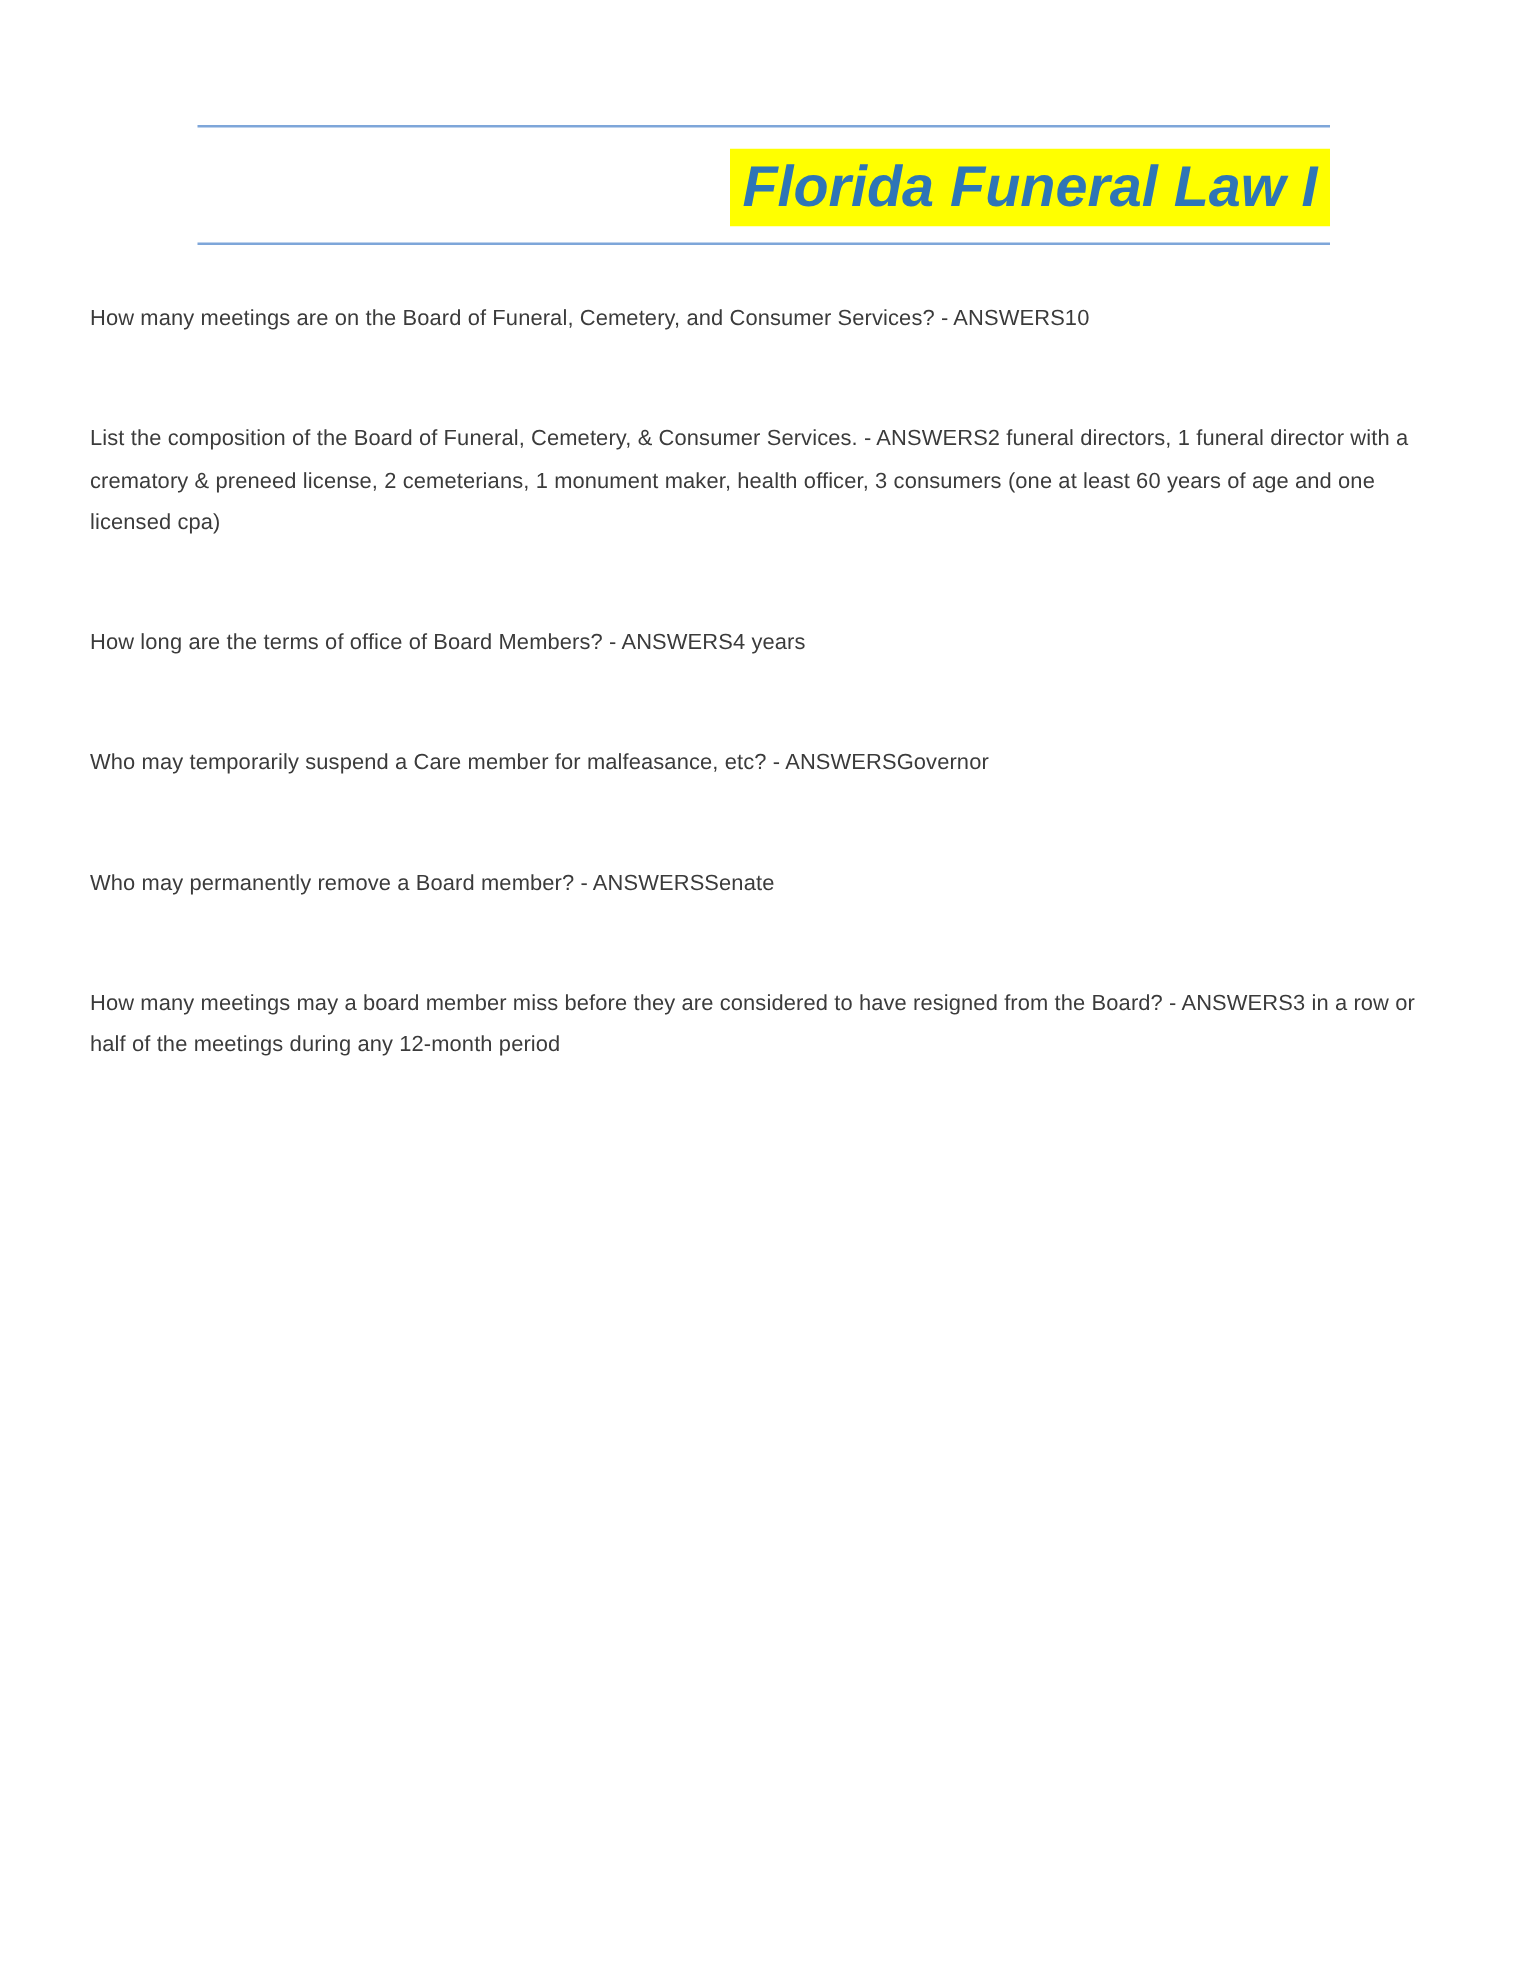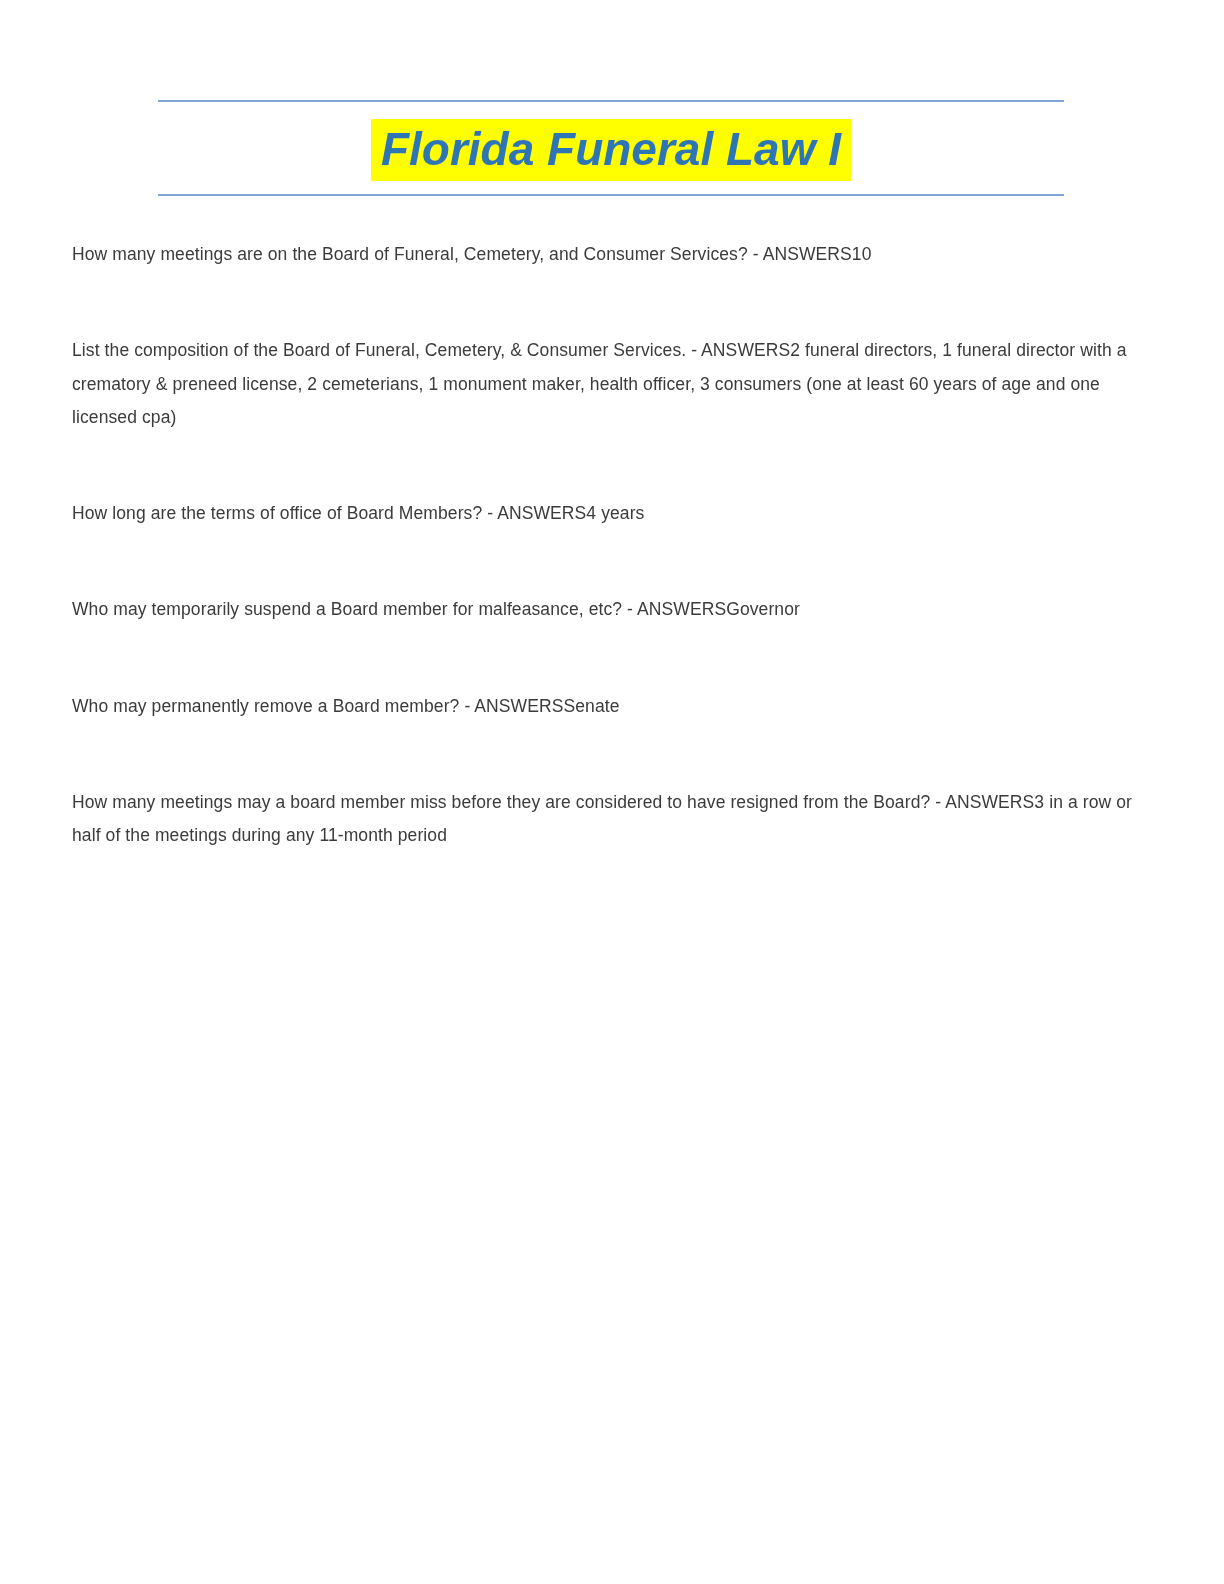--- a/index.html
+++ b/index.html
@@ -14,21 +14,21 @@
     height: 1584px;
     margin: 0 auto;
     background: #ffffff;
     box-sizing: border-box;
     padding: 100px 74px 40px 72px;
     overflow: hidden;
   }
   .title-block {
     width: 906px;
     margin: 0 auto 42px auto;
-    text-align: center;
+    text-align: right;
   }
   .rule {
     border: none;
     border-top: 2px solid #7ea6d9;
     margin: 0;
   }
   .doc-title {
     margin: 16px 0 14px 0;
     font-size: 46px;
     font-weight: bold;
@@ -62,18 +62,18 @@
   <div class="title-block">
     <hr class="rule">
     <h1 class="doc-title"><span class="highlight">Florida Funeral Law I</span></h1>
     <hr class="rule">
   </div>
 
   <div class="content">
       <p class="qa">How many meetings are on the Board of Funeral, Cemetery, and Consumer Services? - ANSWERS10</p>
       <p class="qa">List the composition of the Board of Funeral, Cemetery, &amp; Consumer Services. - ANSWERS2 funeral directors, 1 funeral director with a crematory &amp; preneed license, 2 cemeterians, 1 monument maker, health officer, 3 consumers (one at least 60 years of age and one licensed cpa)</p>
       <p class="qa">How long are the terms of office of Board Members? - ANSWERS4 years</p>
-      <p class="qa">Who may temporarily suspend a Board member for malfeasance, etc? - ANSWERSGovernor</p>
+      <p class="qa">Who may temporarily suspend a Care member for malfeasance, etc? - ANSWERSGovernor</p>
       <p class="qa">Who may permanently remove a Board member? - ANSWERSSenate</p>
-      <p class="qa">How many meetings may a board member miss before they are considered to have resigned from the Board? - ANSWERS3 in a row or half of the meetings during any 11-month period</p>
+      <p class="qa">How many meetings may a board member miss before they are considered to have resigned from the Board? - ANSWERS3 in a row or half of the meetings during any 12-month period</p>
     </div>
 
 </div>
 
 </body></html>

